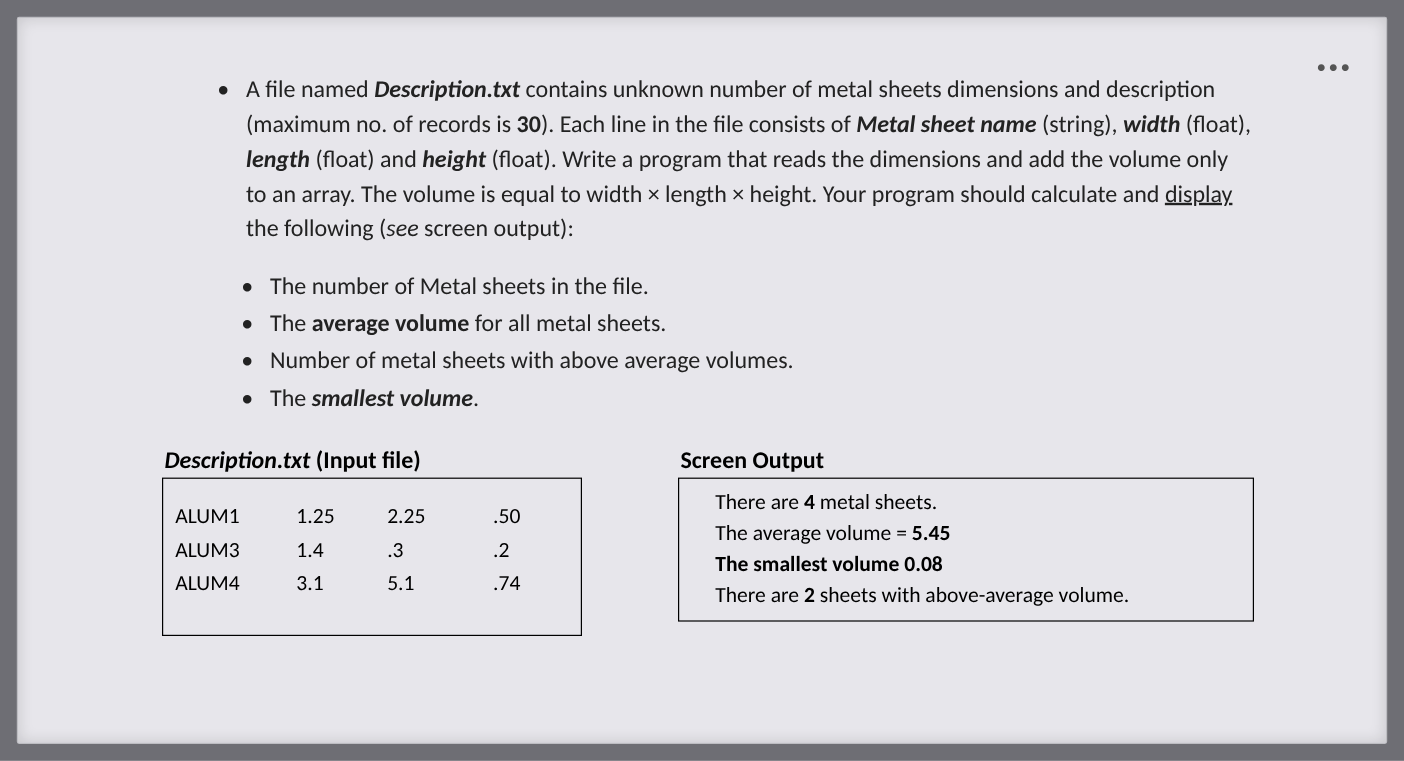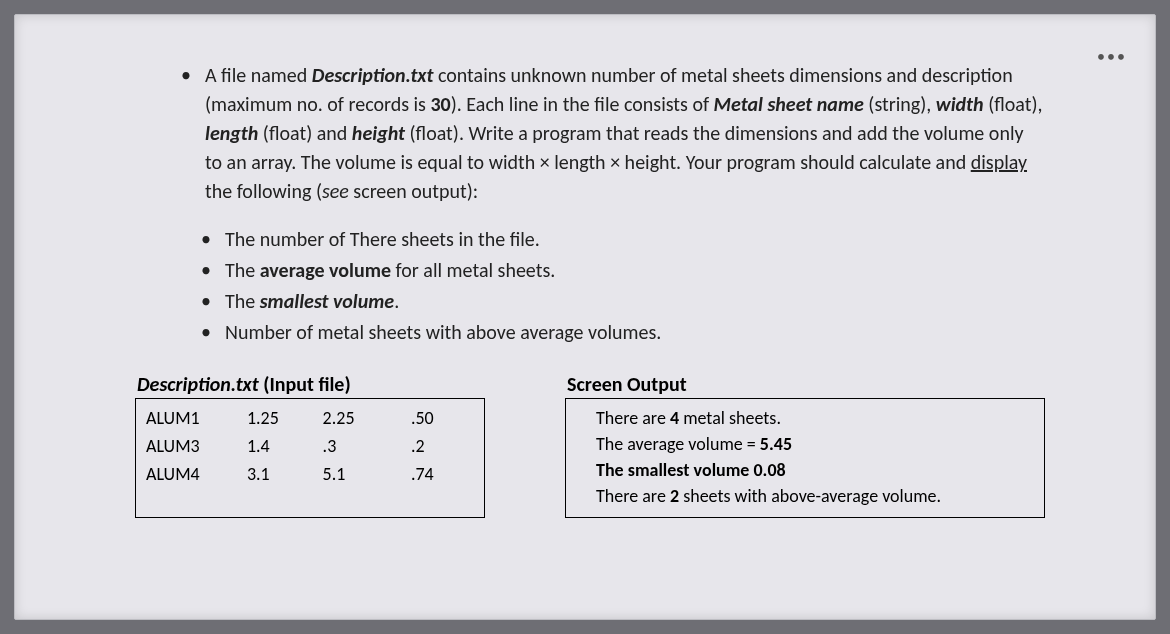--- a/index.html
+++ b/index.html
@@ -82,21 +82,21 @@
     .col-right { flex: 1; }
     .col-title {
       font-size: 20px;
       margin-bottom: 2px;
       text-align: left;
       padding-left: 2px;
     }
     .col-right .col-title { text-align: left; padding-right: 100px; }
     .box {
       border: 1px solid #000;
-      padding: 6px 10px 28px 10px;
+      padding: 18px 10px 28px 10px;
       font-size: 18px;
       line-height: 1.45;
       background: transparent;
     }
     .box-w { padding: 6px 30px 6px 30px; min-height: 120px; }
     .tbl { width: 100%; border-collapse: collapse; }
     .tbl td { padding: 0 10px 2px 0; font-size: 18px; }
     .tbl td:nth-child(1) { width: 80px; }
     .tbl td:nth-child(2) { width: 60px; }
     .tbl td:nth-child(3) { width: 70px; }
@@ -109,28 +109,28 @@
 
   <div class="more-icon">•••</div>
 
   <ul class="main-list">
     <li>
       <span>A file named </span><span class="bi">Description.txt</span><span> contains unknown number of metal sheets dimensions and description (maximum no. of records is </span><span class="b">30</span><span>). Each line in the file consists of </span><span class="bi">Metal sheet name</span><span> (string), </span><span class="bi">width</span><span> (float), </span><span class="bi">length</span><span> (float) and </span><span class="bi">height</span><span> (float). Write a program that reads the dimensions and add the volume only to an array.  The volume is equal to width × length × height. Your program should calculate and </span><span class="u">display</span><span> the following (</span><span class="i">see</span><span> screen output):</span>
     </li>
   </ul>
 
   <ul class="sub-list">
-    <li>The number of There sheets in the file.</li>
+    <li>The number of Metal sheets in the file.</li>
     <li>
       <span>The </span><span class="b">average volume</span><span> for all metal sheets.</span>
     </li>
+    <li>Number of metal sheets with above average volumes.</li>
     <li>
       <span>The </span><span class="bi">smallest volume</span><span>.</span>
     </li>
-    <li>Number of metal sheets with above average volumes.</li>
   </ul>
 
   <div class="split">
     <div class="col-left">
       <div class="col-title">
         <span class="bi">Description.txt</span><span class="b"> (Input file)</span>
       </div>
       <div class="box">
         <table class="tbl">
           <tbody>

